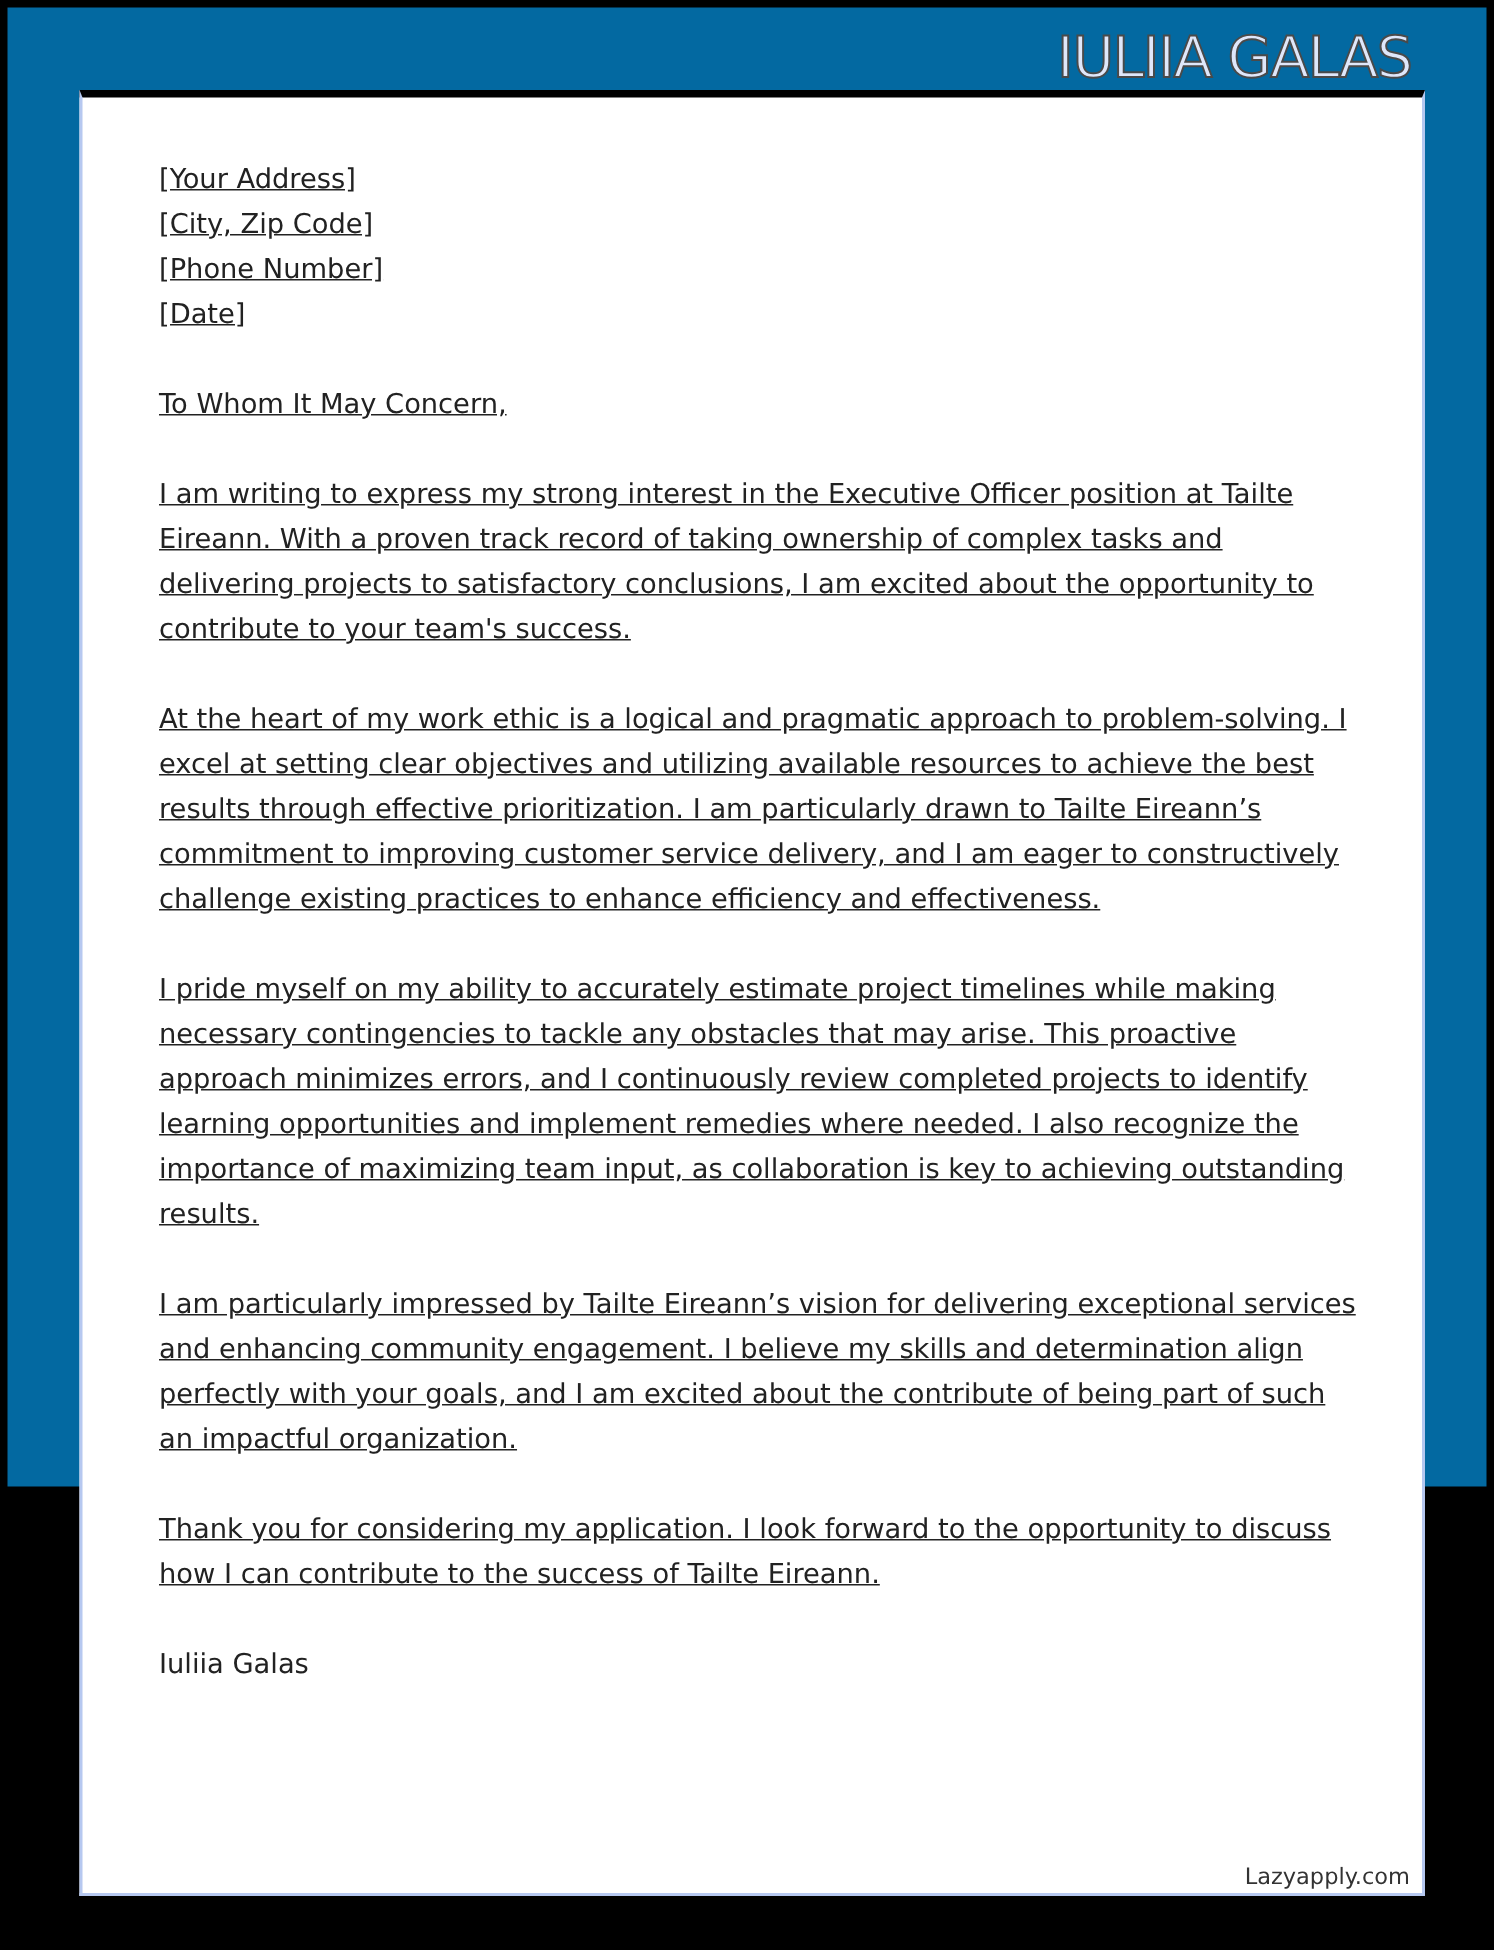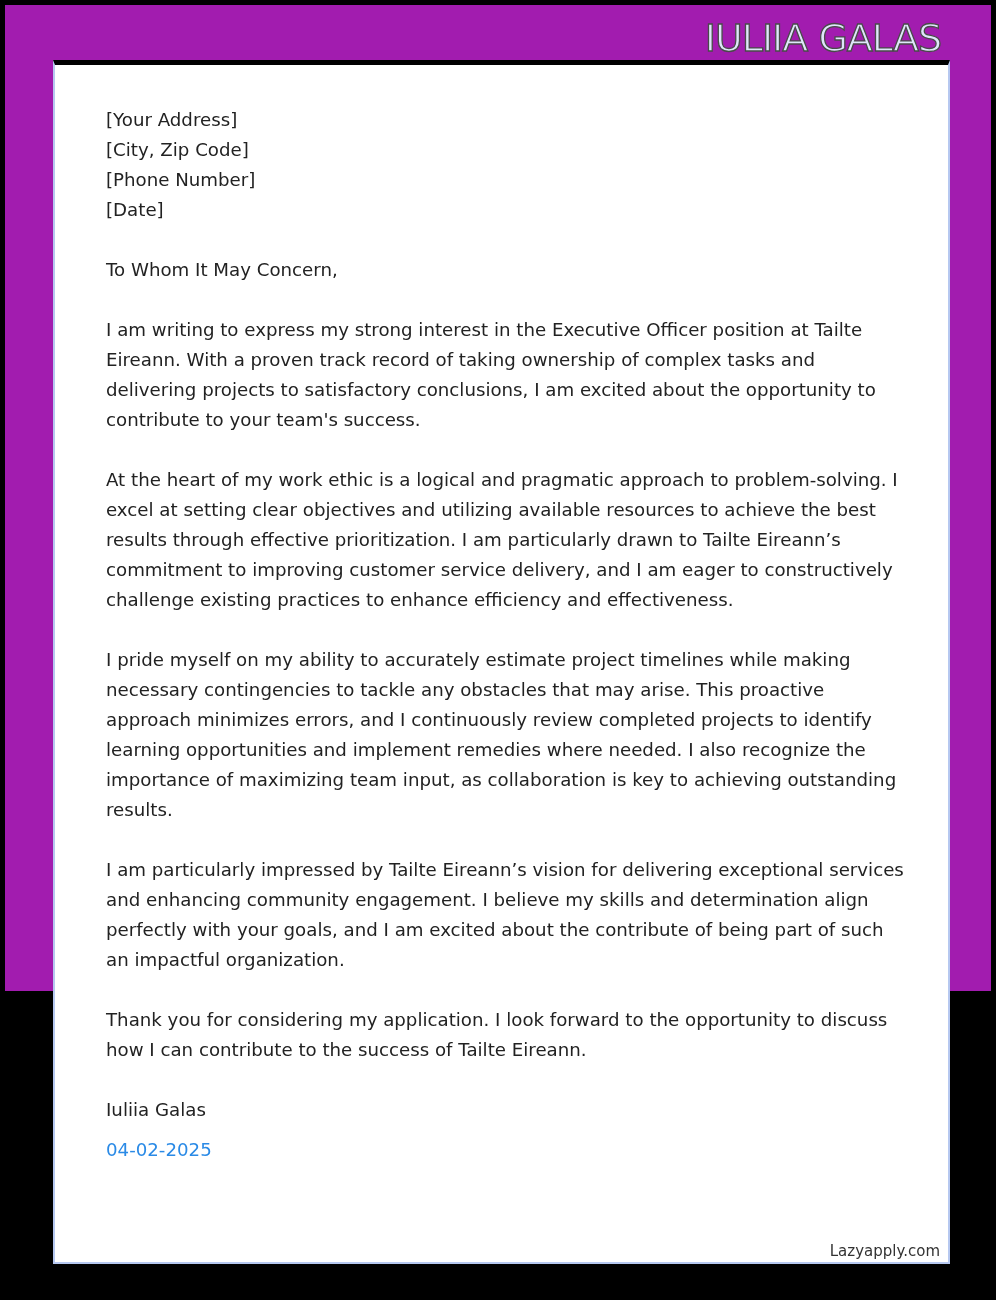--- a/index.html
+++ b/index.html
@@ -8,21 +8,21 @@
       height: 1300px;
       position: relative;
       background: #000;
       font-family: "DejaVu Sans", sans-serif;
       overflow: hidden;
     }
     .frame {
       position: absolute;
       left: 5px; top: 5px;
       width: 986px; height: 986px;
-      background: #a21caf;
+      background: #0369a1;
     }
     .header-name {
       position: absolute;
       right: 50px;
       top: 14px;
       font-family: "DejaVu Sans", sans-serif;
       font-size: 38px;
       font-weight: normal;
       letter-spacing: -1px;
       color: #dfe7fa;
@@ -41,21 +41,21 @@
       box-sizing: border-box;
     }
     .content {
       position: absolute;
       left: 51px; top: 40px;
       width: 800px;
       font-size: 18.2px;
       line-height: 30px;
       color: #222;
     }
-    .content p { margin: 0 0 30px 0; }
+    .content p { margin: 0 0 30px 0; text-decoration: underline; }
     .content .line { display: block; }
     .date-line { color: #2a8ae6; margin-top: 10px; display: block; }
     .footer-brand {
       position: absolute;
       right: 8px; bottom: 2px;
       font-size: 15px;
       color: #333;
     }
   </style>
 </head>
@@ -73,18 +73,17 @@
         <span class="line">[Date]</span>
       </p>
       <p>To Whom It May Concern,</p>
       <p>I am writing to express my strong interest in the Executive Officer position at Tailte Eireann. With a proven track record of taking ownership of complex tasks and delivering projects to satisfactory conclusions, I am excited about the opportunity to contribute to your team's success.</p>
       <p>At the heart of my work ethic is a logical and pragmatic approach to problem-solving. I excel at setting clear objectives and utilizing available resources to achieve the best results through effective prioritization. I am particularly drawn to Tailte Eireann’s commitment to improving customer service delivery, and I am eager to constructively challenge existing practices to enhance efficiency and effectiveness.</p>
       <p>I pride myself on my ability to accurately estimate project timelines while making necessary contingencies to tackle any obstacles that may arise. This proactive approach minimizes errors, and I continuously review completed projects to identify learning opportunities and implement remedies where needed. I also recognize the importance of maximizing team input, as collaboration is key to achieving outstanding results.</p>
       <p>I am particularly impressed by Tailte Eireann’s vision for delivering exceptional services and enhancing community engagement. I believe my skills and determination align perfectly with your goals, and I am excited about the contribute of being part of such an impactful organization.</p>
       <p>Thank you for considering my application. I look forward to the opportunity to discuss how I can contribute to the success of Tailte Eireann.</p>
       <div>
         <span class="line">Iuliia Galas</span>
-        <span class="date-line">04-02-2025</span>
       </div>
     </div>
     <div class="footer-brand">Lazyapply.com</div>
   </div>
 </div>
 
 </body></html>

